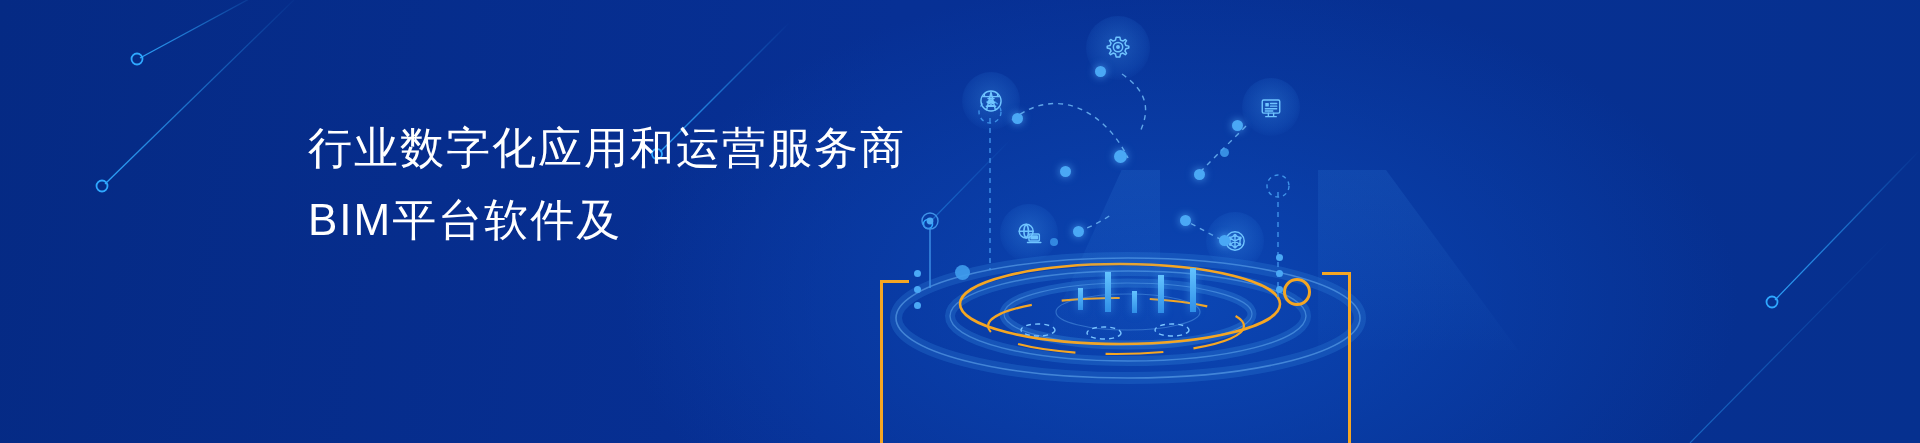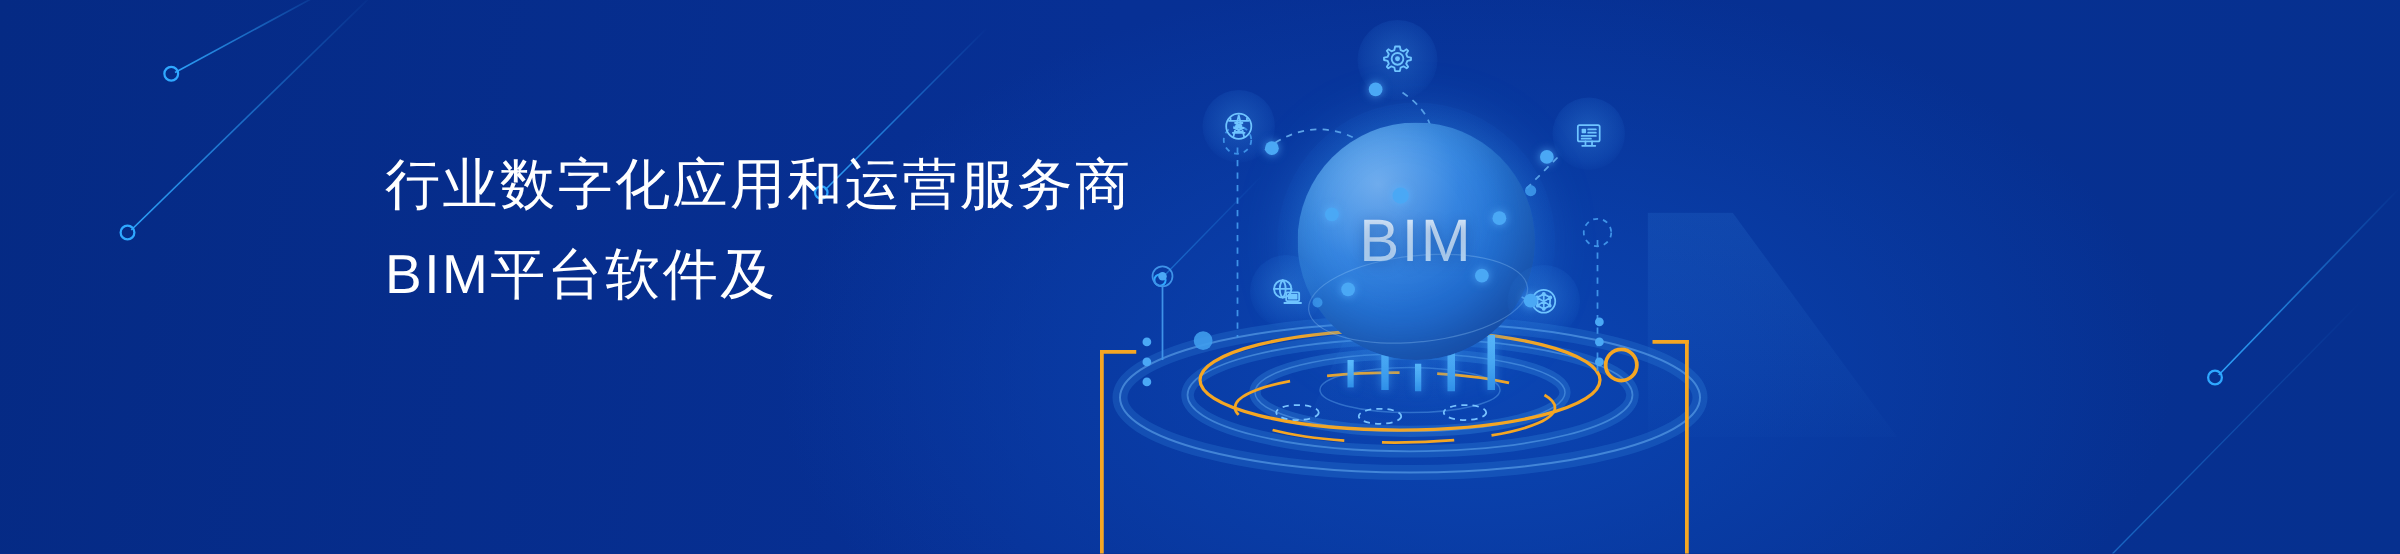--- a/index.html
+++ b/index.html
@@ -257,26 +257,20 @@
   </svg>
 
   <div class="beam left"></div>
   <div class="beam right"></div>
 
   <div class="headline">
     <div class="headline-line">行业数字化应用和运营服务商</div>
     <div class="headline-line">BIM平台软件及</div>
   </div>
 
-  <div class="sphere-wrap">
-    <div class="sphere-halo"></div>
-    <div class="sphere"></div>
-    <div class="sphere-ring"></div>
-    <div class="sphere-label">BIM</div>
-  </div>
 
   <div class="bubble" style="left:1086px; top:16px; width:64px; height:64px;">
     <span>
       <svg width="30" height="30" viewBox="0 0 32 32">
         <path class="stroke" d="M16 4.5 18 4.5 18.7 7.6 21.2 8.6 23.8 6.9 25.1 8.2 23.4 10.8 24.4 13.3 27.5 14 27.5 16 24.4 16.7 23.4 19.2 25.1 21.8 23.8 23.1 21.2 21.4 18.7 22.4 18 25.5 16 25.5 14 25.5 13.3 22.4 10.8 21.4 8.2 23.1 6.9 21.8 8.6 19.2 7.6 16.7 4.5 16 4.5 14 7.6 13.3 8.6 10.8 6.9 8.2 8.2 6.9 10.8 8.6 13.3 7.6 14 4.5 Z"></path>
         <circle class="stroke" cx="16" cy="15" r="5"></circle>
         <circle class="fillc" cx="16" cy="15" r="2.1"></circle>
       </svg>
     </span>
   </div>

